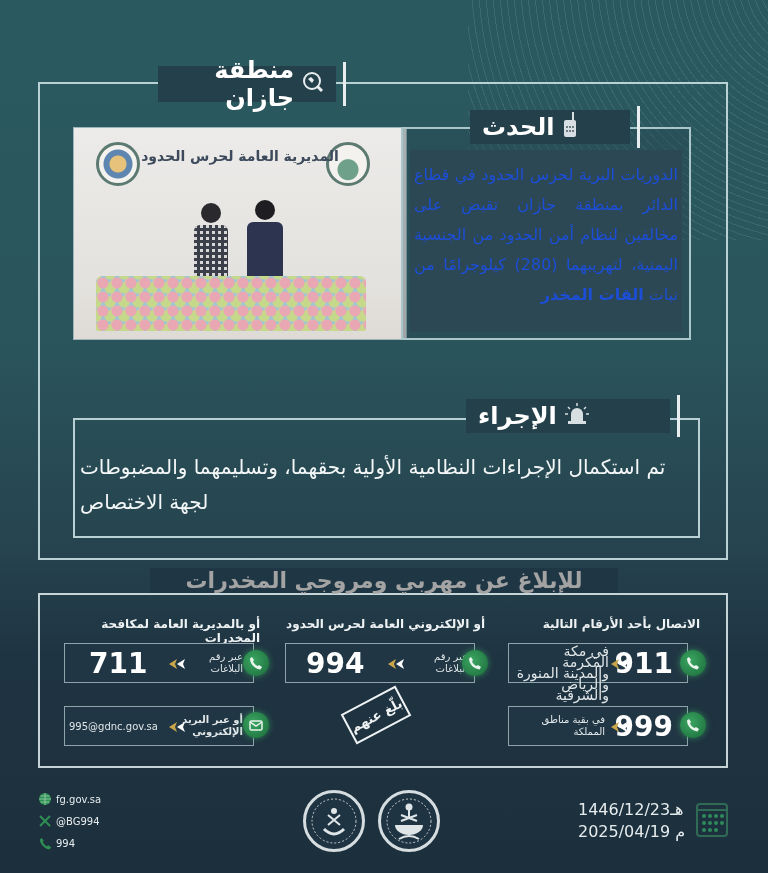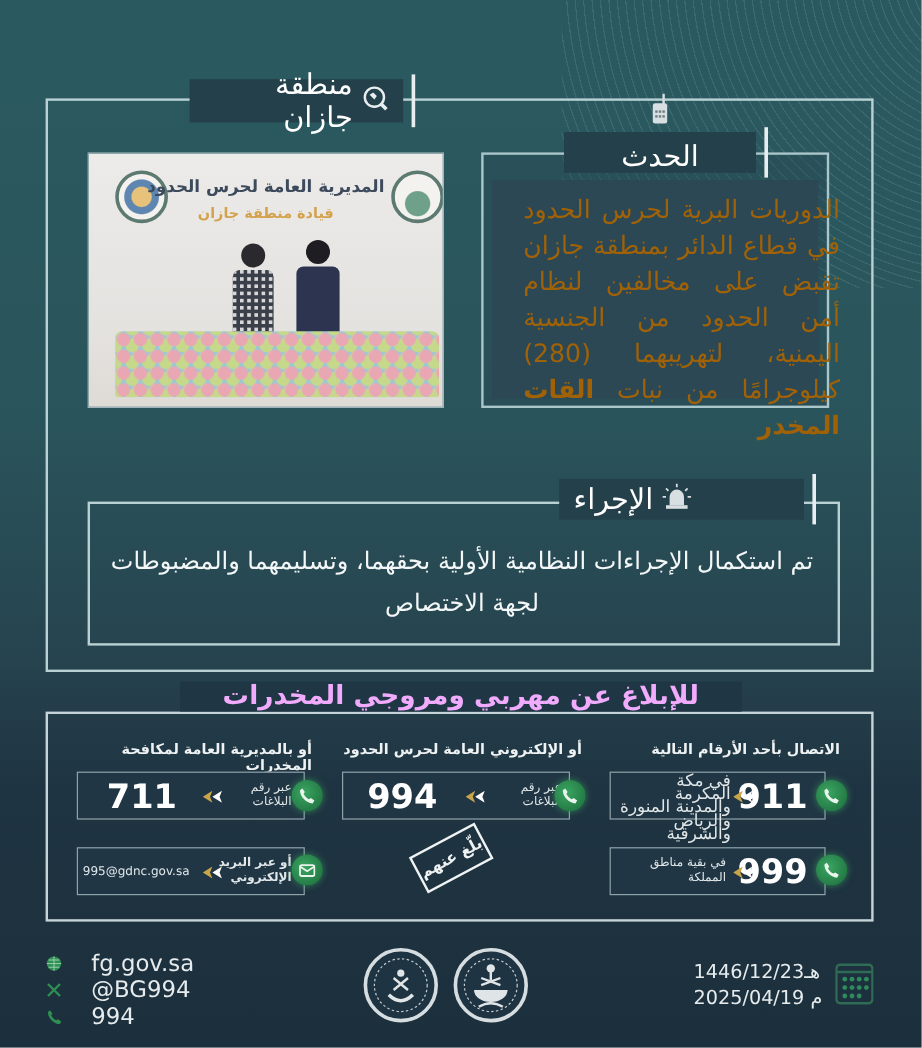--- a/index.html
+++ b/index.html
@@ -17,65 +17,65 @@
       repeating-radial-gradient(circle at 120% -10%, rgba(255,255,255,0.0) 0 6px, rgba(180,220,225,0.12) 6px 7px);
     pointer-events: none;
   }
   .frame { position: absolute; border: 2px solid #b9d1d4; }
   .label-box {
     position: absolute; background: #24404a; color: #fff;
     display: flex; align-items: center; justify-content: flex-end;
     padding: 0 12px; gap: 8px; direction: rtl;
   }
   .label-box .bar { position: absolute; right: -10px; top: -4px; width: 3px; height: calc(100% + 8px); background: #e8eef0; }
-  .label-box .title { font-weight: normal; font-size: 24px; }
+  .label-box .title { font-weight: bold; font-size: 24px; }
   .icon-svg { display: inline-block; }
 
   .event-box {
     position: absolute; left: 401px; top: 127px; width: 290px; height: 213px;
     border: 2px solid #a9c6ca; background: rgba(40,70,80,0.35);
   }
   .event-inner {
     position: absolute; left: 410px; top: 150px; width: 272px; height: 182px;
     background: #2b4854;
   }
   .event-text {
     position: absolute; left: 414px; top: 160px; width: 264px;
-    direction: rtl; text-align: justify; font-size: 21px; line-height: 30px; color: #a16207; margin-left: 22px;
+    direction: rtl; text-align: justify; font-size: 16px; line-height: 30px; color: #1d4ed8;
   }
   .event-text b { font-weight: bold; }
 
   .photo {
-    position: absolute; left: 73px; top: 127px; width: 297px; height: 213px;
+    position: absolute; left: 73px; top: 127px; width: 334px; height: 213px;
     background: linear-gradient(180deg, #ecebe9 0%, #e4e2df 70%, #dedbd6 100%);
     border: 1px solid #9db4b8; overflow: hidden;
   }
   .photo .org-name { position: absolute; top: 20px; left: 0; width: 100%; text-align: center; font-size: 14px; font-weight: bold; color: #3c4a5c; direction: rtl; }
   .photo .org-sub { position: absolute; top: 43px; left: 0; width: 100%; text-align: center; font-size: 12px; font-weight: bold; color: #d3a24a; direction: rtl; }
   .seal { position: absolute; width: 44px; height: 44px; border-radius: 50%; border: 3px solid #5c7a72; background: #f4f2ee; }
   .person { position: absolute; }
   .pile {
     position: absolute; left: 22px; top: 148px; width: 270px; height: 55px;
     border-radius: 6px 6px 2px 2px;
     background:
       radial-gradient(circle, #e9a7b4 0 5px, transparent 6px) 0 0/14px 14px,
       radial-gradient(circle, #c6d98a 0 5px, transparent 6px) 7px 5px/14px 14px,
       radial-gradient(circle, #9bc7d6 0 5px, transparent 6px) 3px 9px/14px 14px,
       #d7c3a8;
   }
 
   .action-frame { position: absolute; left: 73px; top: 418px; width: 627px; height: 120px; border: 2px solid #b9d1d4; }
   .action-text {
-    position: absolute; left: 80px; top: 450px; width: 610px; direction: rtl; text-align: center;
+    position: absolute; left: 80px; top: 450px; width: 610px; direction: rtl; text-align: left;
     font-size: 20px; line-height: 35px; color: #f4f7f7;
   }
 
   .report-title {
     position: absolute; left: 150px; top: 568px; width: 468px; text-align: center;
-    font-size: 22px; font-weight: bold; color: #f0abfc; direction: rtl;
+    font-size: 22px; font-weight: bold; color: #a3a3a3; direction: rtl;
     background: #1f3644;
   }
   .report-frame { position: absolute; left: 38px; top: 593px; width: 690px; height: 175px; border: 2px solid #c6d4d8; }
 
   .col-heading { position: absolute; font-size: 12px; font-weight: bold; color: #eef2f3; direction: rtl; text-align: right; }
   .num-box {
     position: absolute; height: 40px; border: 1.5px solid #8fa3ab; background: #213644;
   }
   .num-box .num { position: absolute; font-size: 28px; font-weight: bold; color: #fff; top: 3px; }
   .num-box .lbl { position: absolute; font-size: 10px; line-height: 12px; color: #e1e7e9; text-align: right; direction: rtl; }
@@ -88,21 +88,21 @@
     display: flex; align-items: center; justify-content: center;
   }
 
   .stamp {
     position: absolute; left: 345px; top: 698px; width: 62px; height: 34px;
     border: 2px solid #f0f3f4; transform: rotate(-28deg);
     display: flex; align-items: center; justify-content: center;
     font-size: 13px; font-weight: bold; color: #f0f3f4; direction: rtl;
   }
 
-  .footer-item { position: absolute; left: 38px; display: flex; align-items: center; gap: 24px; font-size: 19px; color: #e6ecee; }
+  .footer-item { position: absolute; left: 38px; display: flex; align-items: center; gap: 4px; font-size: 10px; color: #e6ecee; }
   .footer-item .ico { width: 14px; height: 14px; display: inline-flex; align-items: center; justify-content: center; }
   .date-line { position: absolute; font-size: 16px; color: #e6ecee; direction: ltr; }
   .emblem { position: absolute; width: 62px; height: 62px; border-radius: 50%; border: 3px solid #d6dde0; background: #1f3442; }
 </style>
 </head>
 <body>
 
 <div class="pattern"></div>
 
 <div class="frame" style="left:38px; top:82px; width:690px; height:478px;"></div>
@@ -115,40 +115,39 @@
         <line x1="15" y1="15" x2="20" y2="20" stroke="#e8eef0" stroke-width="3"></line>
       </svg>
   </span>
   <span class="title">منطقة جازان</span>
 </div>
 
 <div class="photo">
   <div class="seal" style="left:22px; top:14px; background:radial-gradient(circle,#e6c27a 0 8px,#5f86b0 9px 14px,#f4f2ee 15px);"></div>
   <div class="seal" style="left:252px; top:14px; background:radial-gradient(circle at 50% 65%,#6fa08a 0 10px,#f4f2ee 11px);"></div>
   <div class="org-name">المديرية العامة لحرس الحدود</div>
-  <div class="org-sub">قيادة منطقة جازان</div>
   <svg class="person" style="left:114px; top:73px;" width="46" height="84" viewBox="0 0 46 84">
       <circle cx="23" cy="12" r="10" fill="#2a2a2e"></circle>
       <rect x="6" y="24" width="34" height="58" rx="6" fill="#3a3f4a"></rect>
       <rect x="6" y="24" width="34" height="58" rx="6" fill="url(#chk)"></rect>
       <defs>
         <pattern id="chk" width="6" height="6" patternUnits="userSpaceOnUse">
           <rect width="3" height="3" fill="#d8d8d8"></rect>
         </pattern>
       </defs>
     </svg>
   <svg class="person" style="left:168px; top:70px;" width="46" height="86" viewBox="0 0 46 86">
       <circle cx="23" cy="12" r="10" fill="#1d1d22"></circle>
       <rect x="5" y="24" width="36" height="60" rx="6" fill="#2c3450"></rect>
     </svg>
   <div class="pile"></div>
 </div>
 
 <div class="event-box"></div>
-<div class="label-box" style="left:470px; top:110px; width:160px; height:34px;flex-direction:column;">
+<div class="label-box" style="left:470px; top:110px; width:160px; height:34px;">
   <span class="bar"></span>
   <span class="icon-svg">
     <svg width="14" height="26" viewBox="0 0 14 26">
         <rect x="1" y="8" width="12" height="17" rx="2" fill="#d8dfe2"></rect>
         <rect x="9" y="0" width="2" height="9" fill="#d8dfe2"></rect>
         <g fill="#6d7d84">
           <rect x="3" y="14" width="2" height="2"></rect>
           <rect x="6" y="14" width="2" height="2"></rect>
           <rect x="9" y="14" width="2" height="2"></rect>
           <rect x="3" y="18" width="2" height="2"></rect>

